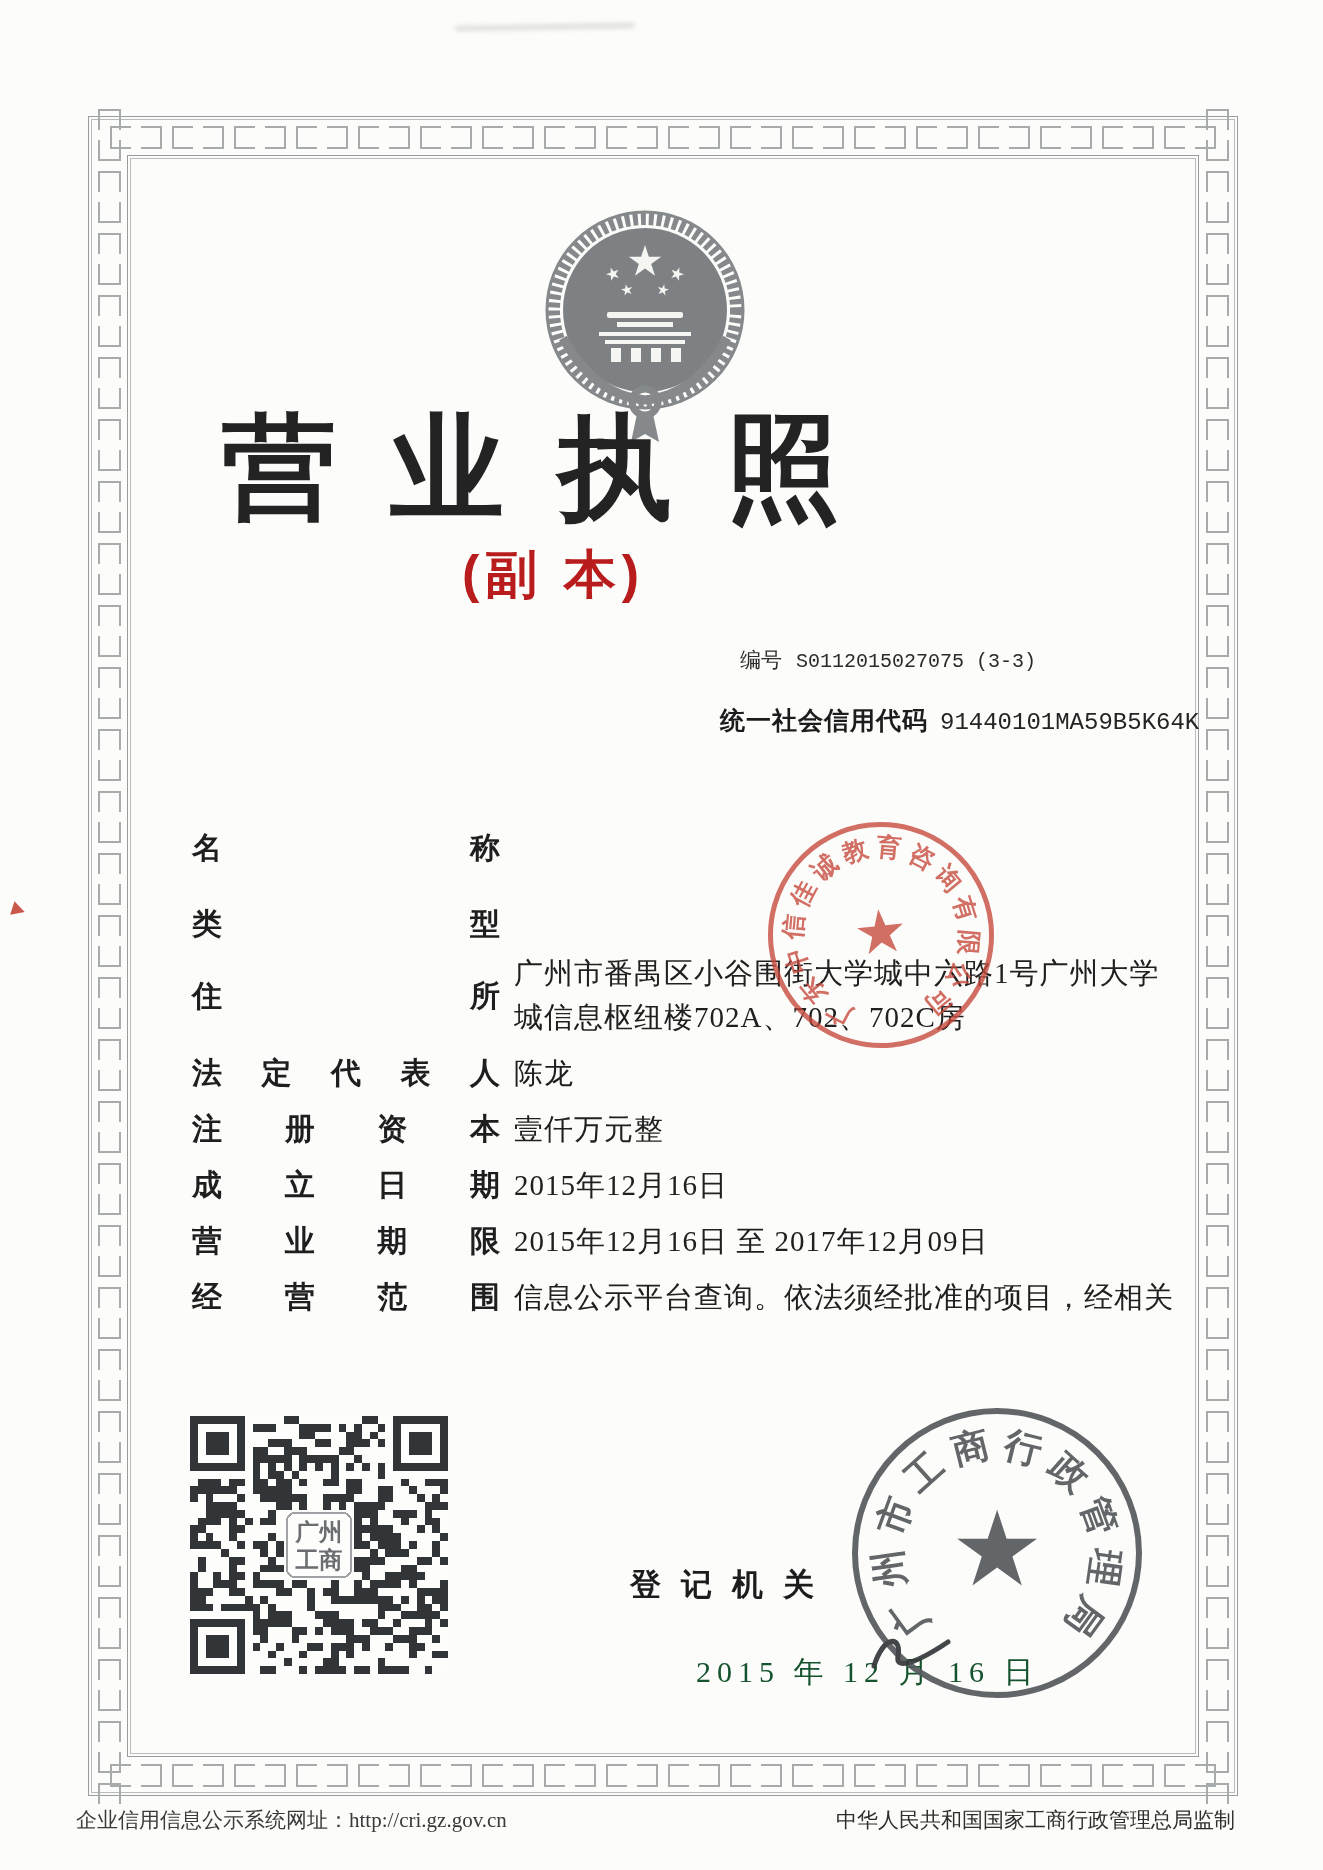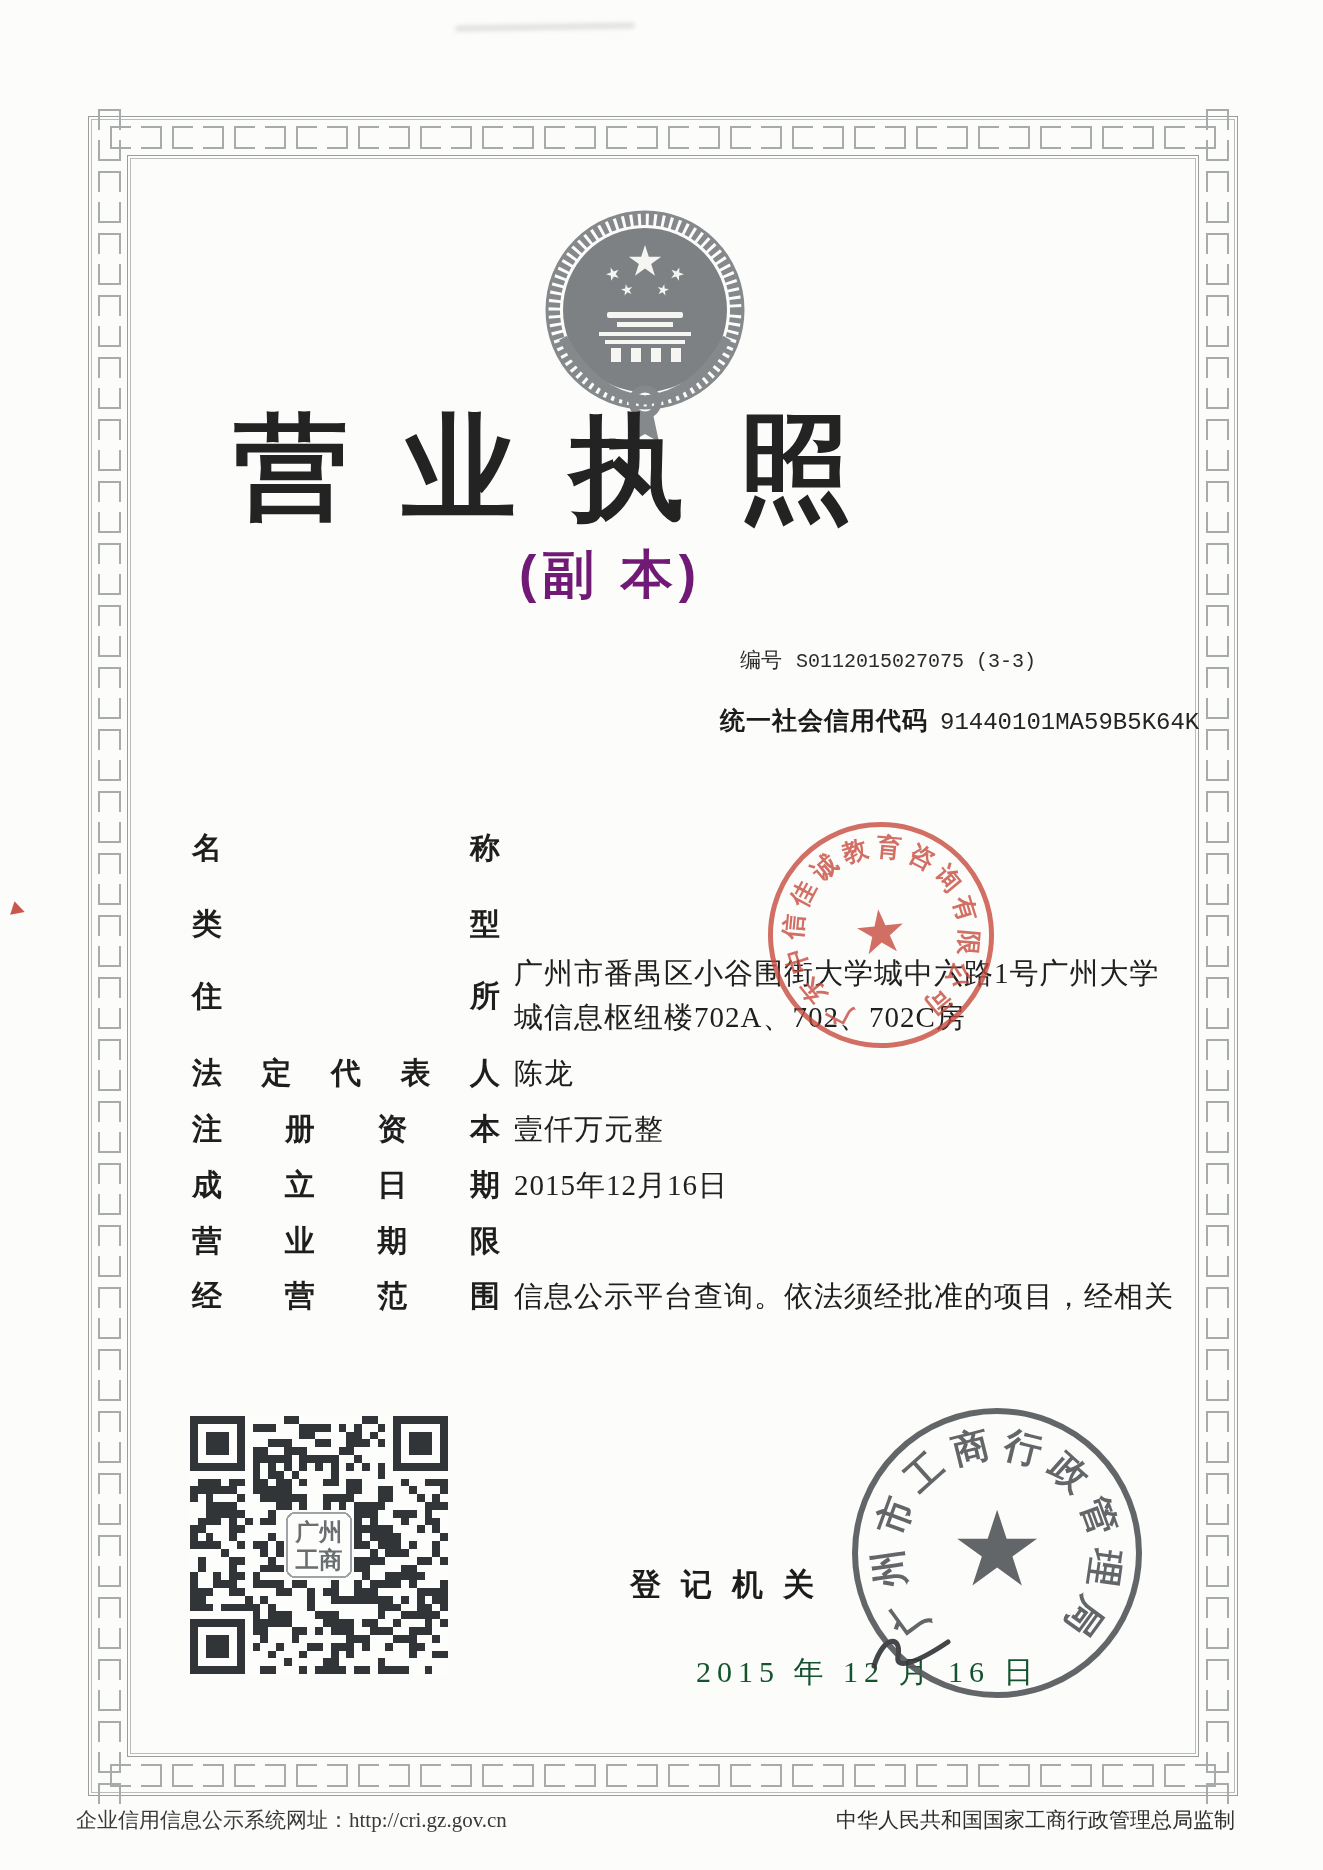--- a/index.html
+++ b/index.html
@@ -21,28 +21,28 @@
   .band-bottom{bottom:7px;left:44px;right:44px;height:26px;flex-direction:row;}
   .band-left{left:7px;top:44px;bottom:44px;width:26px;flex-direction:column;}
   .band-right{right:7px;top:44px;bottom:44px;width:26px;flex-direction:column;}
   .mu{width:19px;height:19px;border:2px solid #a7abac;flex:none;}
   .mu.or{border-right:none;} .mu.ol{border-left:none;}
   .mu.od{border-bottom:none;} .mu.ou{border-top:none;}
 
   
   .emblem{left:540px;top:210px;width:210px;height:242px;}
   .title{
-    left:160px;top:392px;width:820px;text-align:center;
+    left:148px;top:392px;width:820px;text-align:center;
     font-size:114px;font-weight:900;letter-spacing:54px;
     color:#232323;white-space:nowrap;
     font-family:Liberation Sans, sans-serif;
   }
   .subtitle{
-    left:462px;top:540px;width:240px;text-align:right;
-    font-size:52px;font-weight:900;letter-spacing:6px;color:#701a75;white-space:nowrap;
+    left:462px;top:540px;width:240px;text-align:left;
+    font-size:52px;font-weight:900;letter-spacing:6px;color:#b91c1c;white-space:nowrap;
   }
   .serial-row{left:740px;top:646px;font-size:21px;color:#2b2b2b;white-space:nowrap;
     font-family:"Liberation Serif","DejaVu Serif",serif;}
   .serial-row .num{font-family:"Liberation Mono","DejaVu Sans Mono",monospace;margin-left:14px;font-size:20px;}
   .credit-row{left:688px;top:704px;font-size:25px;white-space:nowrap;margin-left:32px;}
   .credit-row .lab{font-weight:bold;letter-spacing:1px;}
   .credit-row .val{font-family:"Liberation Mono","DejaVu Sans Mono",monospace;margin-left:12px;font-size:24px;color:#242424;}
 
   
   .fields{left:192px;top:826px;width:960px;}
@@ -395,20 +395,23 @@
       <div class="fvalue">
         <div>2015年12月16日</div>
       </div>
     </div>
     <div class="frow r6">
       <div class="flabel">
         <span>营</span>
         <span>业</span>
         <span>期</span>
         <span>限</span>
+      </div>
+      <div class="fvalue">
+        <div>2015年12月16日 至 2017年12月09日</div>
       </div>
     </div>
     <div class="frow r7">
       <div class="flabel">
         <span>经</span>
         <span>营</span>
         <span>范</span>
         <span>围</span>
       </div>
       <div class="fvalue">

